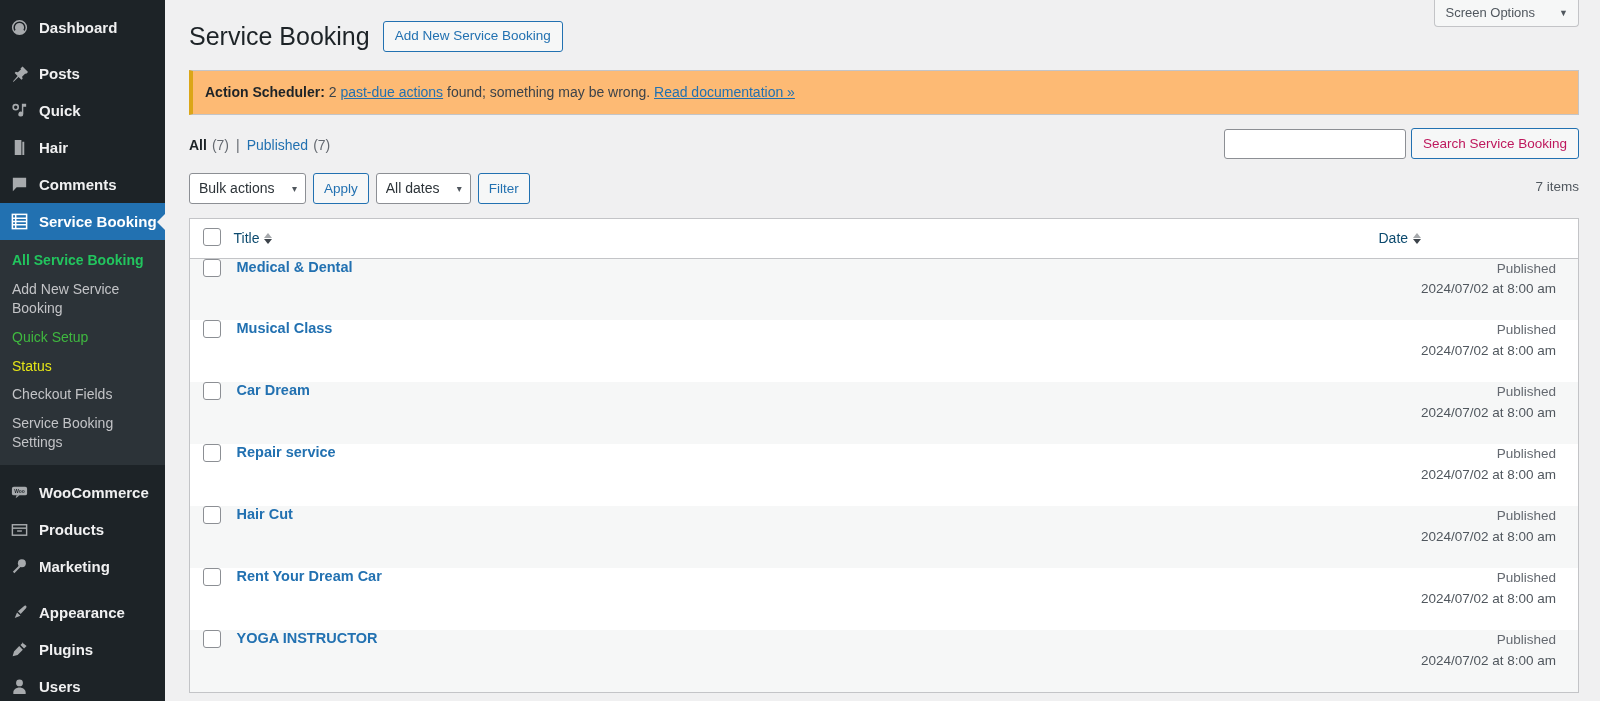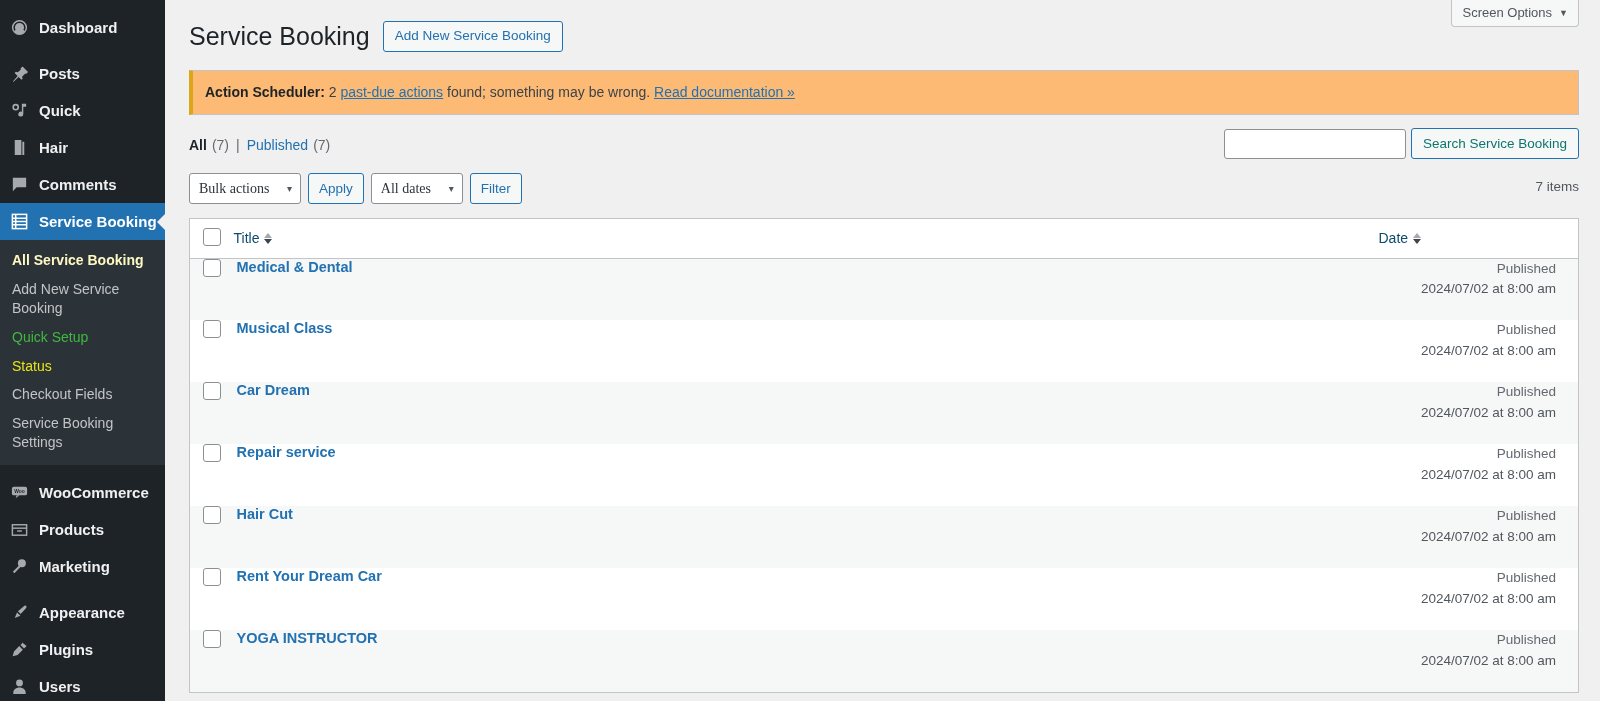--- a/index.html
+++ b/index.html
@@ -34,37 +34,37 @@
     width: 0; height: 0;
     border-top: 9px solid transparent; border-bottom: 9px solid transparent;
     border-right: 9px solid #f0f0f1;
   }
   .menu-label { white-space: nowrap; font-weight: bold; }
   .submenu { background: #2c3338; padding: 6px 0 8px 0; }
   .submenu-item {
     padding: 5px 12px 5px 12px; font-size: 14px; color: #c3c4c7;
     line-height: 1.35;
   }
-  .submenu-item.current { color: #fef9c3; font-weight: 700; }
+  .submenu-item.current { color: #22c55e; font-weight: 700; }
   .submenu-item.green { color: #3fb83f; }
   .submenu-item.yellow { color: #e5e517; }
   .menu-gap { height: 9px; }
   .sidebar-sep { height: 9px; }
 
   
   .main {
     flex: 1; height: 701px; background: #f0f0f1;
     position: relative; overflow: hidden;
   }
   .screen-options {
     position: absolute; top: 0; right: 21px;
     background: #f6f7f7; border: 1px solid #c3c4c7; border-top: none;
     border-radius: 0 0 4px 4px;
     padding: 5px 10px 6px 10px; font-size: 13px; color: #50575e;
-    display: flex; align-items: center; gap: 7px;
+    display: flex; align-items: center; gap: 24px;
   }
   .caret-down { font-size: 9px; color: #50575e; }
 
   .content { padding: 10px 21px 0 24px; }
   .page-head { display: flex; align-items: center; gap: 13px; padding-top: 10px; }
   .page-title { font-size: 25px; font-weight: 400; color: #1d2327; line-height: 1.3; }
   .page-action {
     border: 1px solid #2271b1; color: #2271b1; background: #f6f7f7;
     border-radius: 3px; padding: 5px 11px 6px 11px; font-size: 13.5px;
     line-height: 1.3; cursor: pointer;
@@ -89,27 +89,27 @@
 
   .searchbox {
     position: absolute; right: 21px; top: 128px;
     display: flex; align-items: center; gap: 5px;
   }
   .searchbox input {
     width: 182px; height: 30px; border: 1px solid #8c8f94; border-radius: 3px;
     padding: 0 8px; font-size: 14px; font-family: inherit; background: #fff;
   }
   .search-btn {
-    border: 1px solid #2271b1; color: #0f766e; background: #f6f7f7;
+    border: 1px solid #2271b1; color: #be185d; background: #f6f7f7;
     border-radius: 3px; padding: 5px 11px 6px; font-size: 13.5px; cursor: pointer;
     height: 31px;
   }
 
   .tablenav { margin-top: 20px; display: flex; align-items: center; gap: 7px; position: relative; }
-  .select-wrap { position: relative; display: inline-block; font-family: Liberation Serif, serif; }
+  .select-wrap { position: relative; display: inline-block; }
   .select-wrap select {
     appearance: none; -webkit-appearance: none;
     height: 31px; border: 1px solid #8c8f94; border-radius: 3px; background: #fff;
     font-size: 14px; font-family: inherit; color: #2c3338;
     padding: 0 30px 0 9px; cursor: pointer;
   }
   .select-wrap .sc {
     position: absolute; right: 9px; top: 50%; transform: translateY(-50%);
     pointer-events: none; font-size: 10px; color: #50575e;
   }

